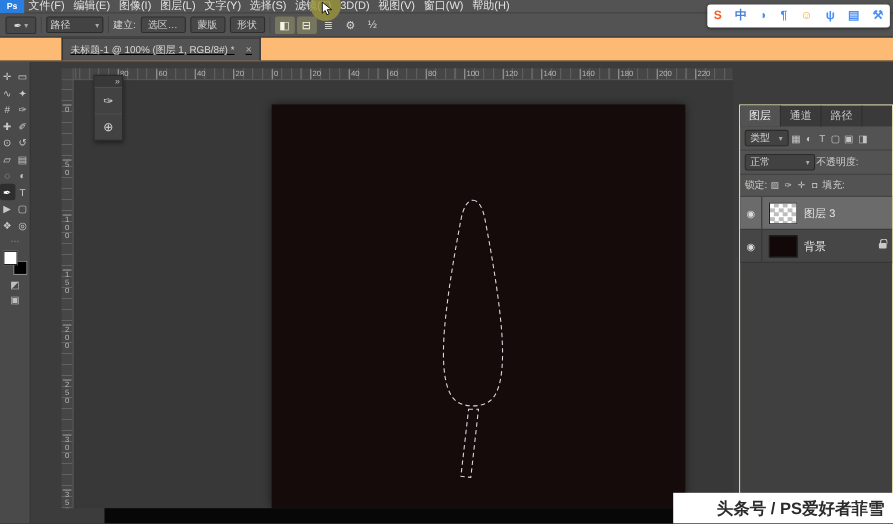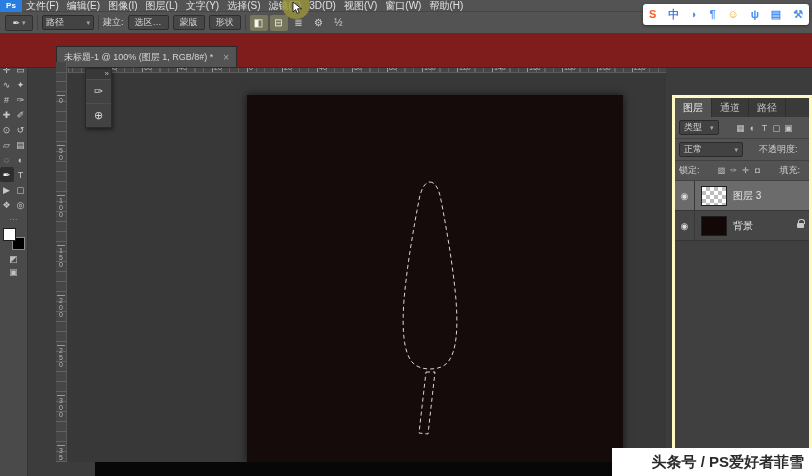--- a/index.html
+++ b/index.html
@@ -36,22 +36,22 @@
                 padding:0 3px; gap:6px; }
   .mini-caret { font-size:7px; color:#a8a8a8; }
   .opt-label { font-size:9px; color:#d8d8d8; white-space:nowrap; }
   .opt-btn { height:15px; padding:0 6px; background:#474747; border:1px solid #2e2e2e; border-radius:2px;
              color:#cfcfcf; font-size:9px; display:flex; align-items:center; white-space:nowrap; }
   .opt-icon { width:18px; height:16px; display:flex; align-items:center; justify-content:center;
               color:#d2d2d2; font-size:10px; border-radius:2px; }
   .opt-icon.hl { background:#76765f; color:#f4f4e8; }
 
   
-  #tabbar { position:absolute; top:34px; left:0; right:0; height:34px; background:#7f1d1d;
-            border-bottom:1px solid #2c2c2c; display:flex; align-items:flex-end; z-index:3; }
+  #tabbar { position:absolute; top:34px; left:0; right:0; height:22px; background:#fdba74;
+            border-bottom:1px solid #2c2c2c; display:flex; align-items:flex-end; z-index:3;text-decoration:underline; }
   #doc-tab { height:21px; margin-left:56px; background:#535353; border:1px solid #2a2a2a; border-bottom:none;
              display:flex; align-items:center; gap:10px; padding:0 7px; font-size:9px; color:#d6d6d6; white-space:nowrap; }
   #doc-tab-close { color:#aaaaaa; font-size:10px; }
 
   
   #workspace { position:absolute; top:56px; left:0; right:0; bottom:0; background:#3c3c3c; }
 
   
   #toolbar { position:absolute; left:0; top:0; bottom:0; width:28px; background:#4a4a4a;
              border-right:1px solid #343434; padding-top:6px; }
@@ -88,25 +88,25 @@
   
   #floating-panel { position:absolute; left:29px; top:6px; width:27px; background:#424242;
                     border:1px solid #2a2a2a; z-index:10; box-shadow:1px 2px 4px rgba(0,0,0,.45); }
   #fp-header { height:10px; background:#383838; color:#bcbcbc; font-size:8px; line-height:10px;
                text-align:right; padding-right:2px; }
   .fp-icon { height:24px; display:flex; align-items:center; justify-content:center; color:#d8d8d8;
              font-size:11px; border-top:1px solid #4e4e4e; }
 
   
   #rightdock { position:absolute; right:0; top:39px; width:140px; bottom:14px; background:#454545;
-               border:3px solid #fef9c3; }
+               border:1px solid #fef9c3; }
   #panel-tabs { display:flex; background:#3a3a3a; height:19px; }
   .panel-tab { padding:0 8px; font-size:10px; color:#c6c6c6; line-height:19px; border-right:1px solid #2f2f2f; }
   .panel-tab.active { background:#535353; color:#ededed; }
-  .panel-row { display:flex; align-items:center; gap:16px; padding:0 4px; height:22px; background:#535353;
+  .panel-row { display:flex; align-items:center; gap:1px; padding:0 4px; height:22px; background:#535353;
                border-bottom:1px solid #414141; overflow:hidden; }
   .panel-row.short { height:20px; }
   .mini-select { background:#424242; border:1px solid #2b2b2b; border-radius:2px; color:#d6d6d6; font-size:9px;
                  height:15px; display:flex; align-items:center; padding:0 4px; gap:8px; white-space:nowrap; }
   .filter-icon { width:12px; height:14px; display:flex; align-items:center; justify-content:center;
                  font-size:9px; color:#c4c4c4; }
   .row-label { font-size:9px; color:#cfcfcf; white-space:nowrap; }
   .lock-icon { width:12px; height:14px; display:flex; align-items:center; justify-content:center;
                font-size:8px; color:#c4c4c4; }
   #layers-list { position:absolute; top:83px; left:0; right:0; bottom:0; background:#404040; }

